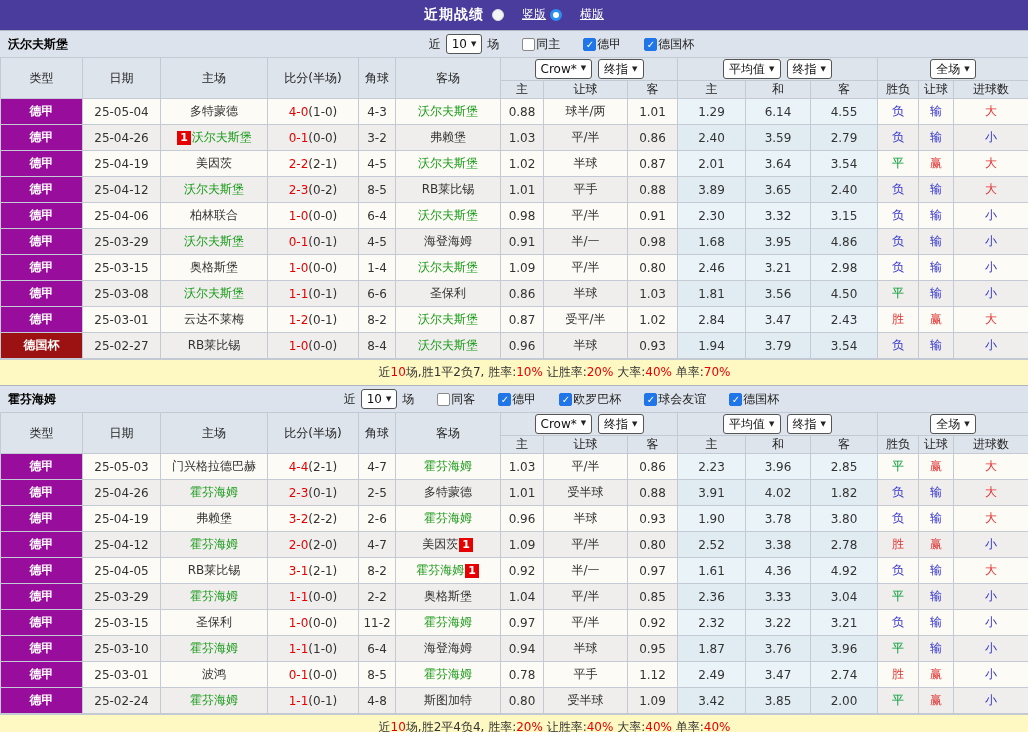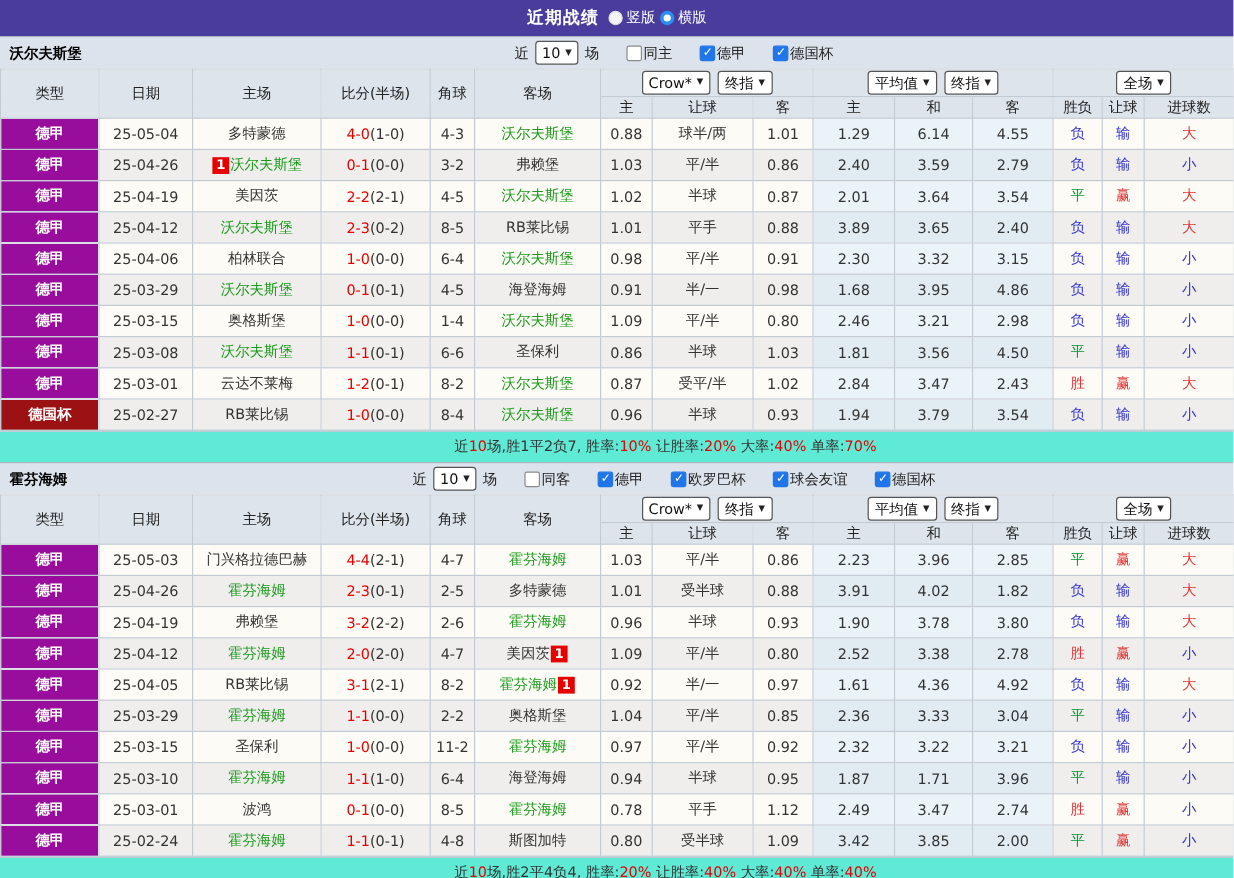--- a/index.html
+++ b/index.html
@@ -1,20 +1,20 @@
 <!DOCTYPE html>
 <html><head>
 <meta charset="utf-8">
 <style>
   html,body{margin:0;padding:0;background:#fff;}
   body{width:1028px;font-family:"DejaVu Sans","Liberation Sans",sans-serif;font-size:12px;color:#333;}
   
   .title-bar{height:30px;background:#4a3c9c;display:flex;align-items:center;justify-content:center;gap:8px;color:#fff;}
   .title-bar .title{font-weight:bold;font-size:14px;letter-spacing:1px;}
-  .radio-item{display:inline-flex;align-items:center;gap:3px;font-size:12px;cursor:default;}
+  .radio-item{display:inline-flex;align-items:center;gap:18px;font-size:12px;cursor:default;text-decoration:underline;}
   .radio{width:12px;height:12px;border-radius:50%;background:#f4f4f4;display:inline-block;box-sizing:border-box;border:1px solid #ddd;}
   .radio.on{background:#fff;border:3.5px solid #2c8ff0;}
   
   .secbar{height:26px;background:#dde3ec;border-top:1px solid #aeb6c2;position:relative;display:flex;align-items:center;}
   .team{position:absolute;left:8px;font-weight:bold;color:#000;font-size:12px;}
   .filters{margin:0 auto;padding-left:95px;display:flex;align-items:center;gap:2px;color:#222;}
   
   .sel{display:inline-flex;align-items:center;gap:4px;background:#fff;border:1px solid #555;border-radius:3px;padding:0 5px;height:18px;margin:0 3px;color:#111;white-space:nowrap;}
   .sel .arr{font-size:7px;color:#222;line-height:1;}
   
@@ -29,21 +29,21 @@
   tr.hr2 th{height:17px;}
   tbody td{height:25px;}
   tr.odd td{background:#fdfbf5;}
   tr.even td{background:#efeeec;}
   tr.odd td.avg{background:#e9f3f8;margin-left:48px;}
   tr.even td.avg{background:#e0ecf2;}
   td.type{color:#fff;font-weight:bold;}
   .badge{display:inline-block;background:#e60000;color:#fff;font-weight:bold;font-size:11px;line-height:14px;padding:0 3px;margin:0 1px;}
   .half{color:#333;}
   
-  .summary{height:25px;line-height:25px;text-align:center;padding-left:81px;background:#5eead4;border-top:1px solid #c3cad4;}
+  .summary{height:25px;line-height:25px;text-align:center;padding-left:81px;background:#fef9c3;border-top:1px solid #c3cad4;}
 </style>
 </head>
 <body>
 
 <div class="title-bar">
   <span class="title">近期战绩</span>
   <span id="title-radios"><span class="radio-item">
         <span class="radio"></span>
         <span>竖版</span>
       </span> <span class="radio-item">
@@ -486,21 +486,21 @@
             <td class="type" style="background:#990d9c">德甲</td>
             <td>25-03-10</td>
             <td><span style="color:#1a9a1a">霍芬海姆</span></td>
             <td><span style="color:#e60000">1-1</span><span class="half">(1-0)</span></td>
             <td>6-4</td>
             <td><span style="color:#333333">海登海姆</span></td>
             <td>0.94</td>
             <td>半球</td>
             <td>0.95</td>
             <td class="avg">1.87</td>
-            <td class="avg">1.71</td>
+            <td class="avg">3.76</td>
             <td class="avg">3.96</td>
             <td style="color:#009933">平</td>
             <td style="color:#3333cc">输</td>
             <td style="color:#3333cc">小</td>
           </tr>
           <tr class="odd">
             <td class="type" style="background:#990d9c">德甲</td>
             <td>25-03-01</td>
             <td><span style="color:#333333">波鸿</span></td>
             <td><span style="color:#e60000">0-1</span><span class="half">(0-0)</span></td>

